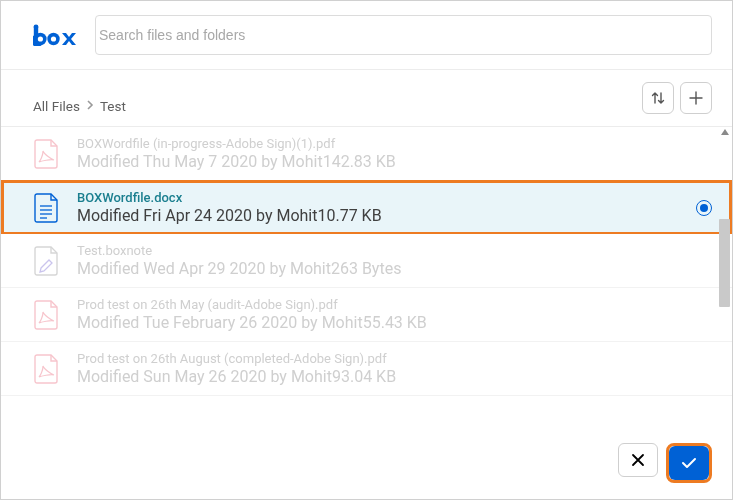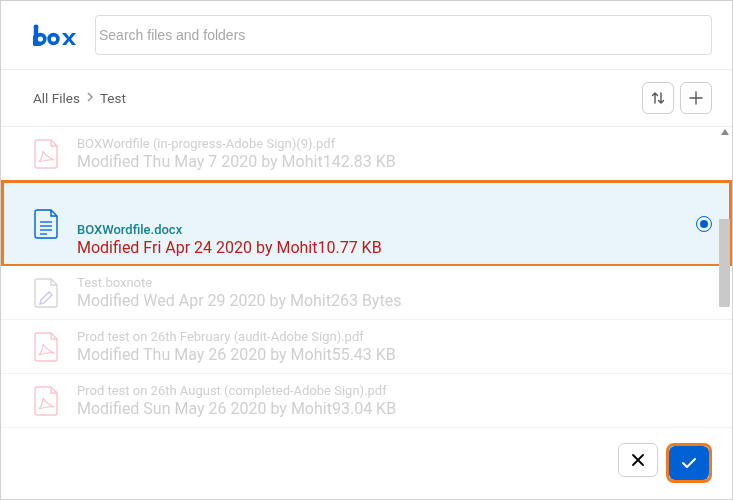--- a/index.html
+++ b/index.html
@@ -37,21 +37,21 @@
       background: #fff;
     }
     .search-box::placeholder { color: #a8a8a8; }
     .divider {
       height: 1px;
       background: #ececec;
       margin: 0;
     }
     .subheader {
       display: flex;
-      align-items: center;
+      align-items: flex-end;
       justify-content: space-between;
       padding: 12px 20px 12px 32px;
     }
     .breadcrumb {
       display: flex;
       align-items: center;
       gap: 6px;
       font-size: 13.5px;
       color: #606060;
     }
@@ -115,28 +115,27 @@
       flex-direction: column;
       gap: 1px;
     }
     .file-name {
       font-size: 13px;
       color: #646464;
     }
     .file-row.selected .file-name {
       color: #1b7f8f;
       font-weight: 500;
-      margin-top: 32px;
     }
     .file-meta {
       font-size: 16px;
       color: #a0a0a0;
     }
     .file-row.selected .file-meta {
-      color: #b91c1c;
+      color: #404040;
     }
     .radio {
       width: 16px;
       height: 16px;
       border-radius: 50%;
       border: 1.5px solid #0061d5;
       display: flex;
       align-items: center;
       justify-content: center;
       flex-shrink: 0;
@@ -253,21 +252,21 @@
 
 <div class="file-row faded">
       <div class="file-icon">
         <svg width="26" height="30" viewBox="0 0 26 30">
           <path d="M3 1 h14 l6 6 v20 a2 2 0 0 1 -2 2 h-18 a2 2 0 0 1 -2 -2 v-24 a2 2 0 0 1 2 -2 z" fill="none" stroke="#e85a6f" stroke-width="1.4"></path>
           <path d="M17 1 v6 h6" fill="none" stroke="#e85a6f" stroke-width="1.4"></path>
           <path d="M9 12 c0 5 -3 10 -4 11 c2 -1 12 -3 15 -2 c-3 -1 -10 -6 -11 -9 z" fill="none" stroke="#e85a6f" stroke-width="1.2"></path>
         </svg>
       </div>
       <div class="file-info">
-        <div class="file-name">BOXWordfile (in-progress-Adobe Sign)(9).pdf</div>
+        <div class="file-name">BOXWordfile (in-progress-Adobe Sign)(1).pdf</div>
         <div class="file-meta">Modified Thu May 7 2020 by Mohit142.83 KB</div>
       </div>
     </div>
     <div class="file-row selected">
       <div class="file-icon">
         <svg width="26" height="30" viewBox="0 0 26 30">
           <path d="M3 1 h14 l6 6 v20 a2 2 0 0 1 -2 2 h-18 a2 2 0 0 1 -2 -2 v-24 a2 2 0 0 1 2 -2 z" fill="none" stroke="#0061d5" stroke-width="1.4"></path>
           <path d="M17 1 v6 h6" fill="none" stroke="#0061d5" stroke-width="1.4"></path>
           <line x1="6" y1="13" x2="18" y2="13" stroke="#0061d5" stroke-width="1.3"></line>
           <line x1="6" y1="17" x2="18" y2="17" stroke="#0061d5" stroke-width="1.3"></line>
@@ -298,22 +297,22 @@
     </div>
     <div class="file-row faded">
       <div class="file-icon">
         <svg width="26" height="30" viewBox="0 0 26 30">
           <path d="M3 1 h14 l6 6 v20 a2 2 0 0 1 -2 2 h-18 a2 2 0 0 1 -2 -2 v-24 a2 2 0 0 1 2 -2 z" fill="none" stroke="#e85a6f" stroke-width="1.4"></path>
           <path d="M17 1 v6 h6" fill="none" stroke="#e85a6f" stroke-width="1.4"></path>
           <path d="M9 12 c0 5 -3 10 -4 11 c2 -1 12 -3 15 -2 c-3 -1 -10 -6 -11 -9 z" fill="none" stroke="#e85a6f" stroke-width="1.2"></path>
         </svg>
       </div>
       <div class="file-info">
-        <div class="file-name">Prod test on 26th February (audit-Adobe Sign).pdf</div>
-        <div class="file-meta">Modified Thu May 26 2020 by Mohit55.43 KB</div>
+        <div class="file-name">Prod test on 26th May (audit-Adobe Sign).pdf</div>
+        <div class="file-meta">Modified Tue February 26 2020 by Mohit55.43 KB</div>
       </div>
     </div>
     <div class="file-row faded">
       <div class="file-icon">
         <svg width="26" height="30" viewBox="0 0 26 30">
           <path d="M3 1 h14 l6 6 v20 a2 2 0 0 1 -2 2 h-18 a2 2 0 0 1 -2 -2 v-24 a2 2 0 0 1 2 -2 z" fill="none" stroke="#e85a6f" stroke-width="1.4"></path>
           <path d="M17 1 v6 h6" fill="none" stroke="#e85a6f" stroke-width="1.4"></path>
           <path d="M9 12 c0 5 -3 10 -4 11 c2 -1 12 -3 15 -2 c-3 -1 -10 -6 -11 -9 z" fill="none" stroke="#e85a6f" stroke-width="1.2"></path>
         </svg>
       </div>

